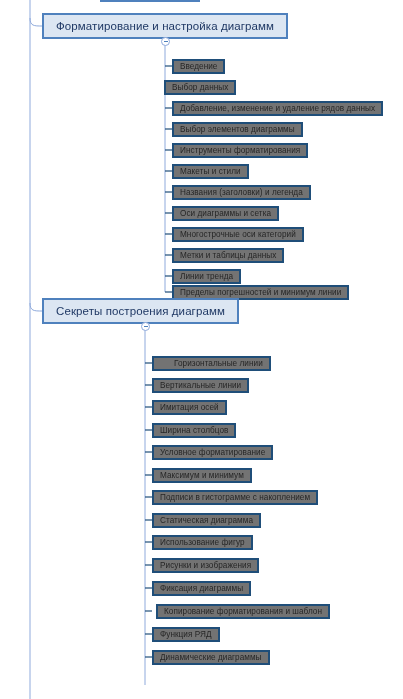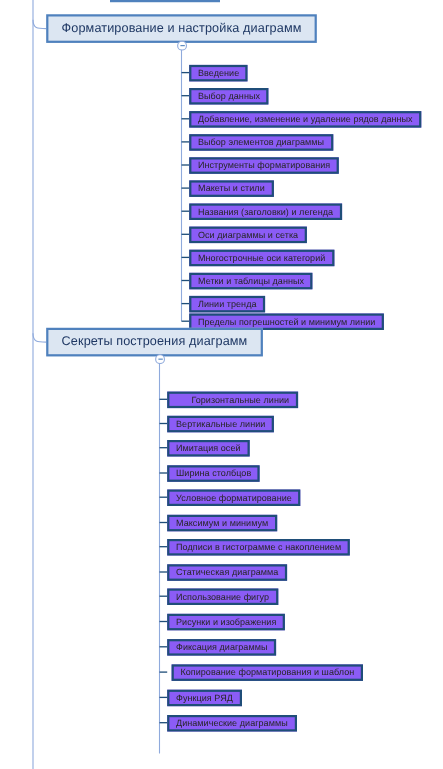--- a/index.html
+++ b/index.html
@@ -48,21 +48,21 @@
     border: 2px solid #4f81bd;
     color: #1f3864;
     font-size: 11.5px;
     padding: 0 12px;
     height: 26px;
     letter-spacing: .1px;
   }
 
   
   .node.leaf {
-    background: #8b5cf6;
+    background: #737373;
     border: 2px solid #1f4e79;
     color: #262626;
     font-size: 8.2px;
     padding: 0 6px;
     height: 15px;
     letter-spacing: .05px;
   }
 
   
   .node.clipped {
@@ -142,21 +142,21 @@
   <div class="node clipped" style="left:100px; width:100px;"></div>
 
   <div class="node branch" style="left:42px; top:13px;">
     <span>Форматирование и настройка диаграмм</span>
   </div>
   <div class="toggle" style="left:161px; top:37px;"></div>
 
   <div class="node leaf" style="left:172px; top:59px;">
     <span>Введение</span>
   </div>
-  <div class="node leaf" style="left:172px; top:80px;">
+  <div class="node leaf" style="left:164px; top:80px;">
     <span>Выбор данных</span>
   </div>
   <div class="node leaf" style="left:172px; top:101px;">
     <span>Добавление, изменение и удаление рядов данных</span>
   </div>
   <div class="node leaf" style="left:172px; top:122px;">
     <span>Выбор элементов диаграммы</span>
   </div>
   <div class="node leaf" style="left:172px; top:143px;">
     <span>Инструменты форматирования</span>

